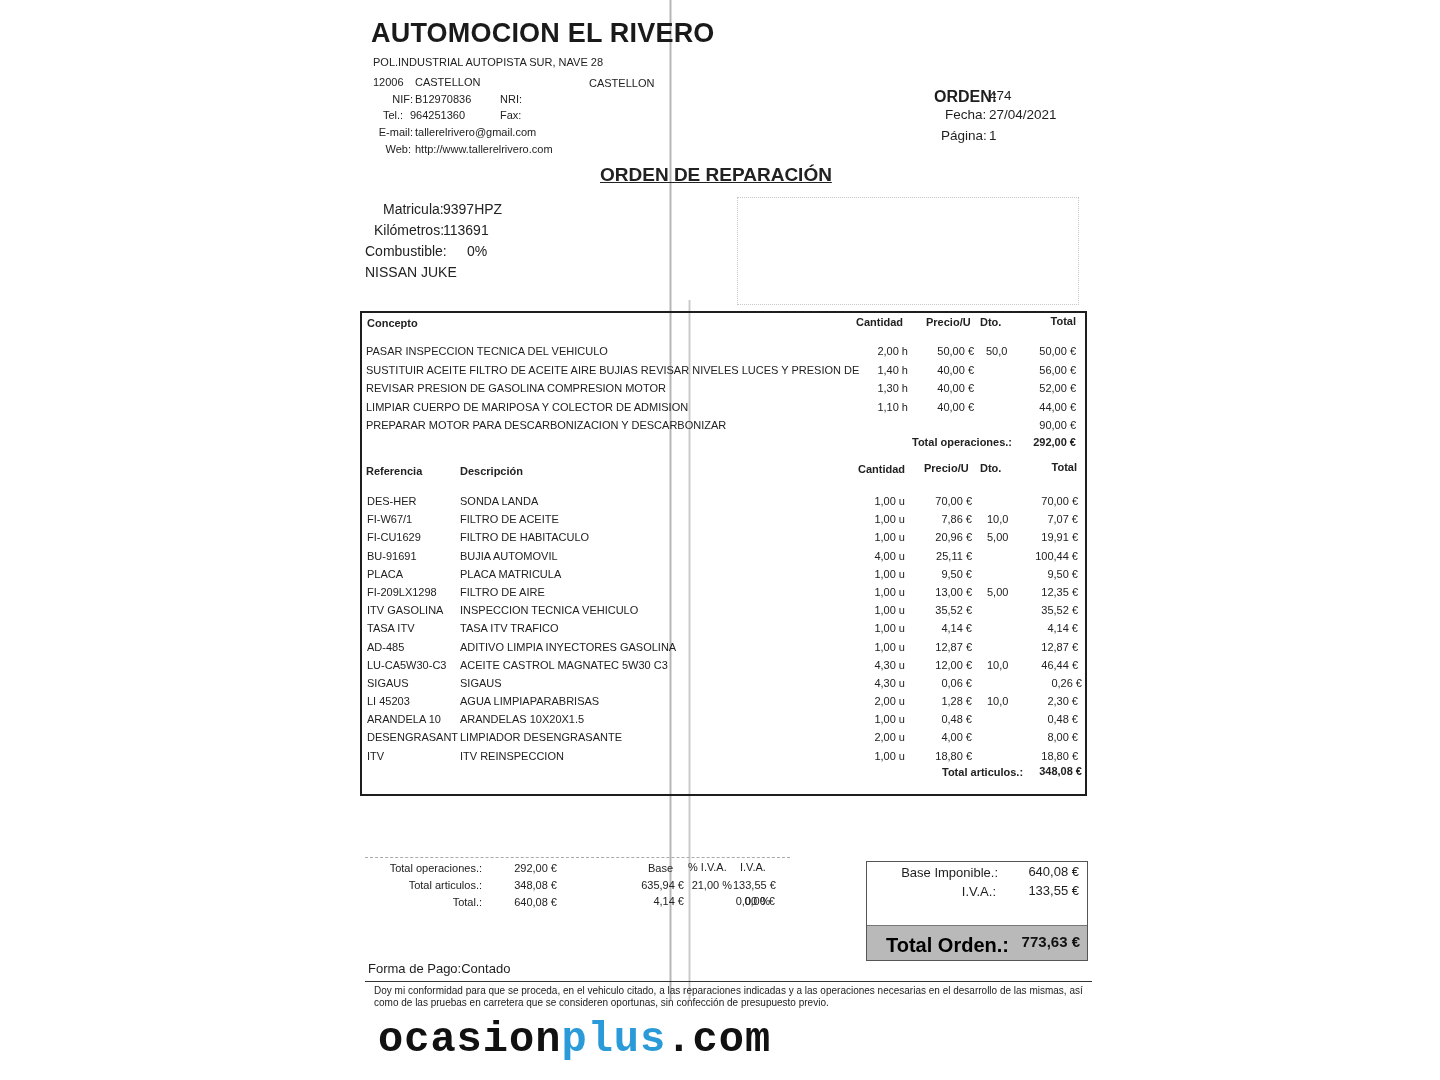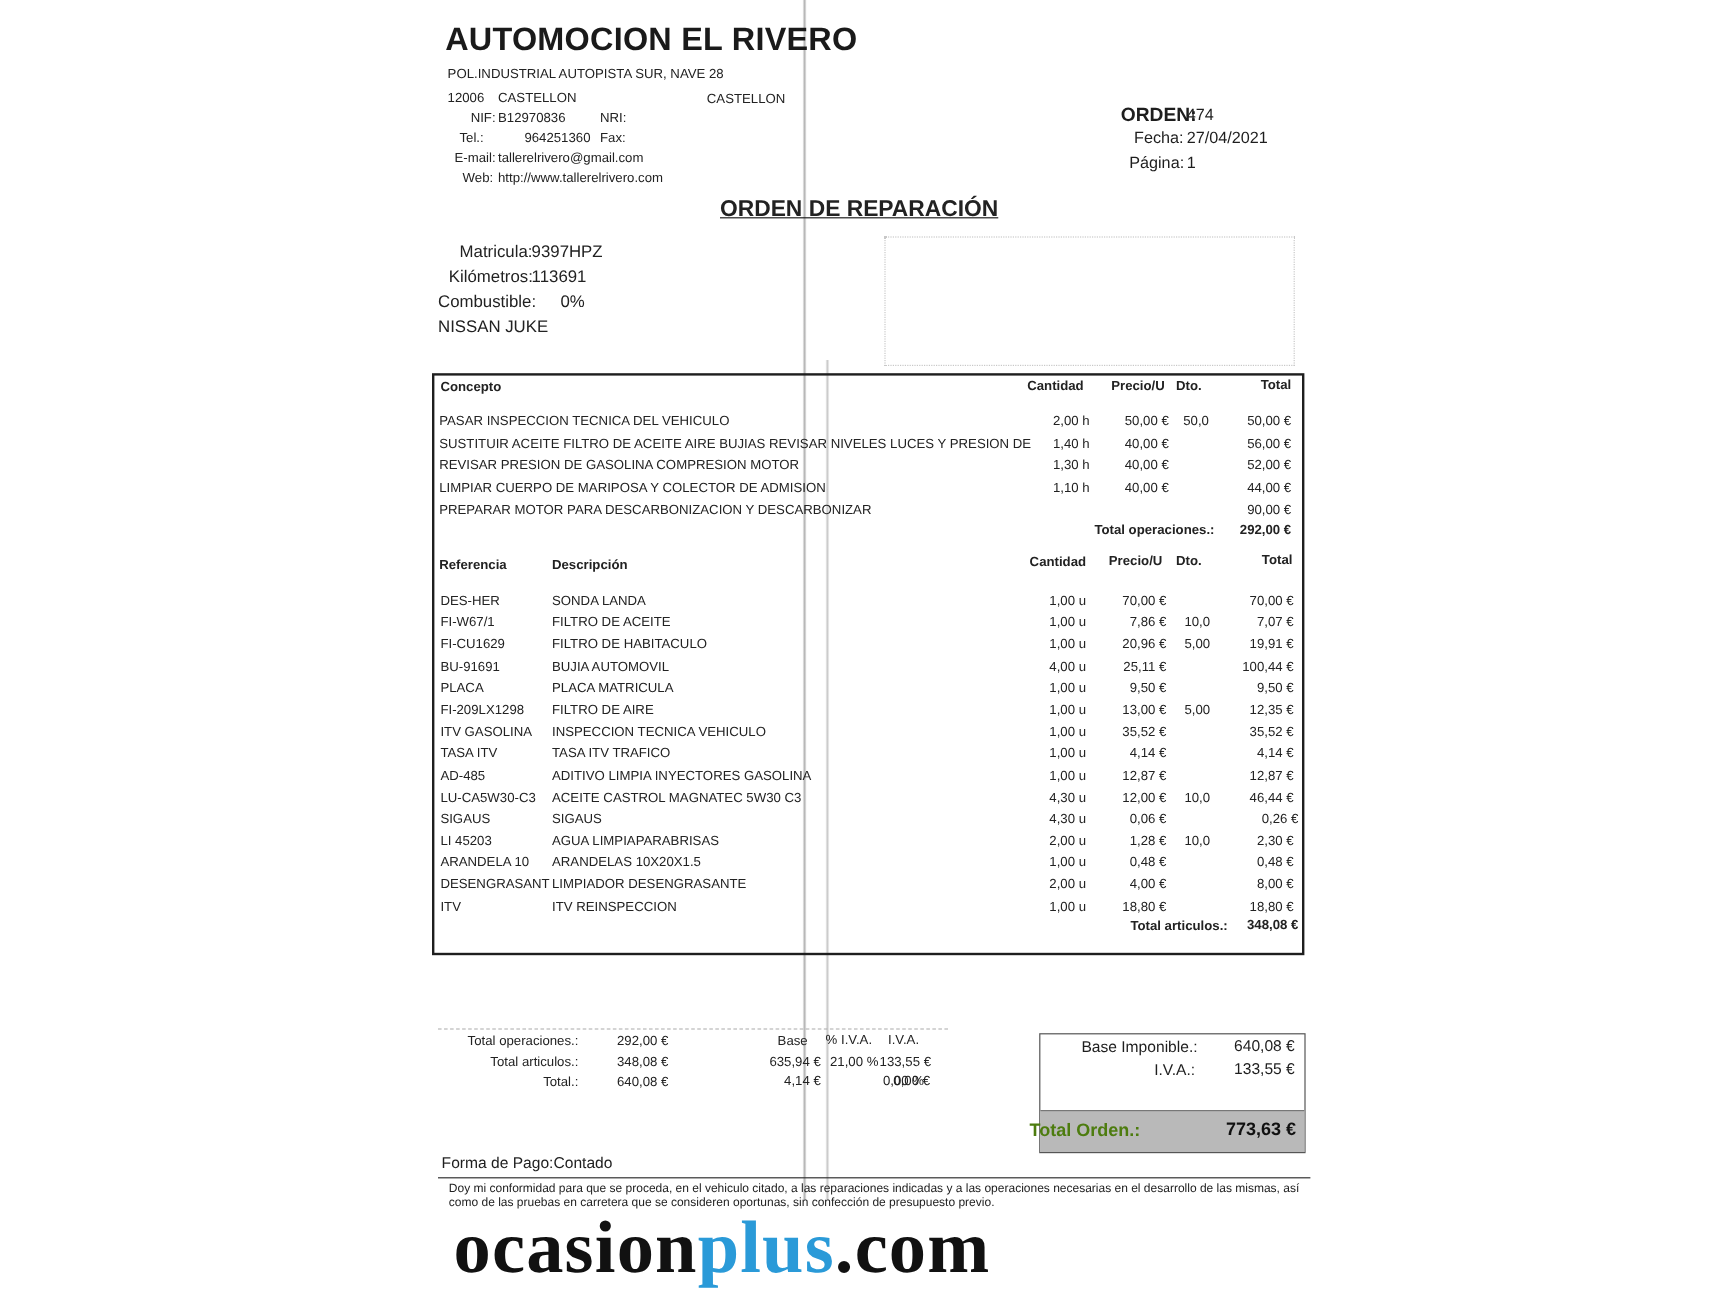--- a/index.html
+++ b/index.html
@@ -18,40 +18,40 @@
   .td { font-size:11px; color:#222; white-space:nowrap; }
   .r { text-align:right; }
   .fold { left:669px; top:0px; width:3px; height:1000px; background:linear-gradient(90deg, rgba(150,150,150,0.15), rgba(90,90,90,0.45), rgba(150,150,150,0.15)); }
   .fold2 { left:688px; top:300px; width:3px; height:700px; background:linear-gradient(90deg, rgba(160,160,160,0.1), rgba(100,100,100,0.35), rgba(160,160,160,0.1)); }
   .summary-line { left:365px; top:857px; width:425px; border-top:1px dashed #aaa; }
   .totals-box { left:866px; top:861px; width:222px; height:100px; border:1.5px solid #555; box-sizing:border-box; }
   .totals-grey { position:absolute; left:0; bottom:0; width:100%; height:34px; background:#b9b9b9; border-top:1px solid #777; }
   .pago { left:368px; top:961px; font-size:13px; }
   .sep-line { left:365px; top:981px; width:727px; border-top:1.5px solid #333; }
   .disclaimer { left:374px; top:985px; width:712px; font-size:10px; line-height:12px; color:#222; }
-  .logo { left:378px; top:1004px; font-size:62px; font-weight:bold; letter-spacing:1px; font-family:Liberation Serif, serif; line-height:72px; }
+  .logo { left:378px; top:1004px; font-size:42px; font-weight:bold; letter-spacing:1px; font-family:Liberation Mono, monospace; line-height:72px; }
 </style>
 </head>
 <body>
 
 <div class="abs fold"></div>
 <div class="abs fold2"></div>
 
 <div class="abs company">AUTOMOCION EL RIVERO</div>
 <div class="abs addr" style="left:373px;top:56px;">POL.INDUSTRIAL AUTOPISTA SUR, NAVE 28</div>
 <div class="abs addr" style="left:373px;top:76px;">12006</div>
 <div class="abs addr" style="left:415px;top:76px;">CASTELLON</div>
 <div class="abs addr" style="left:589px;top:77px;">CASTELLON</div>
 
 <div class="abs addr" style="left:373px;top:93px;width:40px;text-align:right;">NIF:</div>
 <div class="abs addr" style="left:415px;top:93px;">B12970836</div>
 <div class="abs addr" style="left:500px;top:93px;">NRI:</div>
 
 <div class="abs addr" style="left:373px;top:109px;width:40px;text-align:center;">Tel.:</div>
-<div class="abs addr" style="left:437px;top:109px;">964251360</div>
+<div class="abs addr" style="left:410px;top:109px;">964251360</div>
 <div class="abs addr" style="left:500px;top:109px;">Fax:</div>
 
 <div class="abs addr" style="left:373px;top:126px;width:40px;text-align:right;">E-mail:</div>
 <div class="abs addr" style="left:415px;top:126px;">tallerelrivero@gmail.com</div>
 
 <div class="abs addr" style="left:373px;top:143px;width:38px;text-align:right;">Web:</div>
 <div class="abs addr" style="left:415px;top:143px;">http://www.tallerelrivero.com</div>
 
 <div class="abs" style="left:934px;top:88px;font-size:16px;font-weight:bold;">ORDEN:</div>
 <div class="abs" style="left:989px;top:88px;font-size:13.5px;">474</div>
@@ -270,21 +270,21 @@
 <div class="abs td r" style="left:724px;top:895px;width:46px;">0,00 %</div>
 <div class="abs td r" style="left:733px;top:895px;width:42px;">0,00 €</div>
 
 <div class="abs totals-box">
   <div class="totals-grey"></div>
 </div>
 <div class="abs r" style="left:880px;top:865px;width:118px;font-size:13px;">Base Imponible.:</div>
 <div class="abs r" style="left:1005px;top:864px;width:74px;font-size:13px;">640,08 €</div>
 <div class="abs r" style="left:880px;top:884px;width:116px;font-size:13px;">I.V.A.:</div>
 <div class="abs r" style="left:1005px;top:883px;width:74px;font-size:13px;">133,55 €</div>
-<div class="abs" style="left:858px;top:934px;font-size:15px;font-weight:bold;color:#4d7c0f;">Total Orden.:</div>
+<div class="abs" style="left:886px;top:934px;font-size:20px;font-weight:bold;color:#000000;">Total Orden.:</div>
 <div class="abs r" style="left:1000px;top:933px;width:80px;font-size:15px;font-weight:bold;color:#111;">773,63 €</div>
 
 <div class="abs pago">
   <span>Forma de Pago:</span><span>Contado</span>
 </div>
 <div class="abs sep-line"></div>
 <div class="abs disclaimer">Doy mi conformidad para que se proceda, en el vehiculo citado, a las reparaciones indicadas y a las operaciones necesarias en el desarrollo de las mismas, así como de las pruebas en carretera que se consideren oportunas, sin confección de presupuesto previo.</div>
 
 <div class="abs" style="left:372px;top:1012px;width:700px;height:68px;background:#fff;"></div>
 <div class="abs logo">

